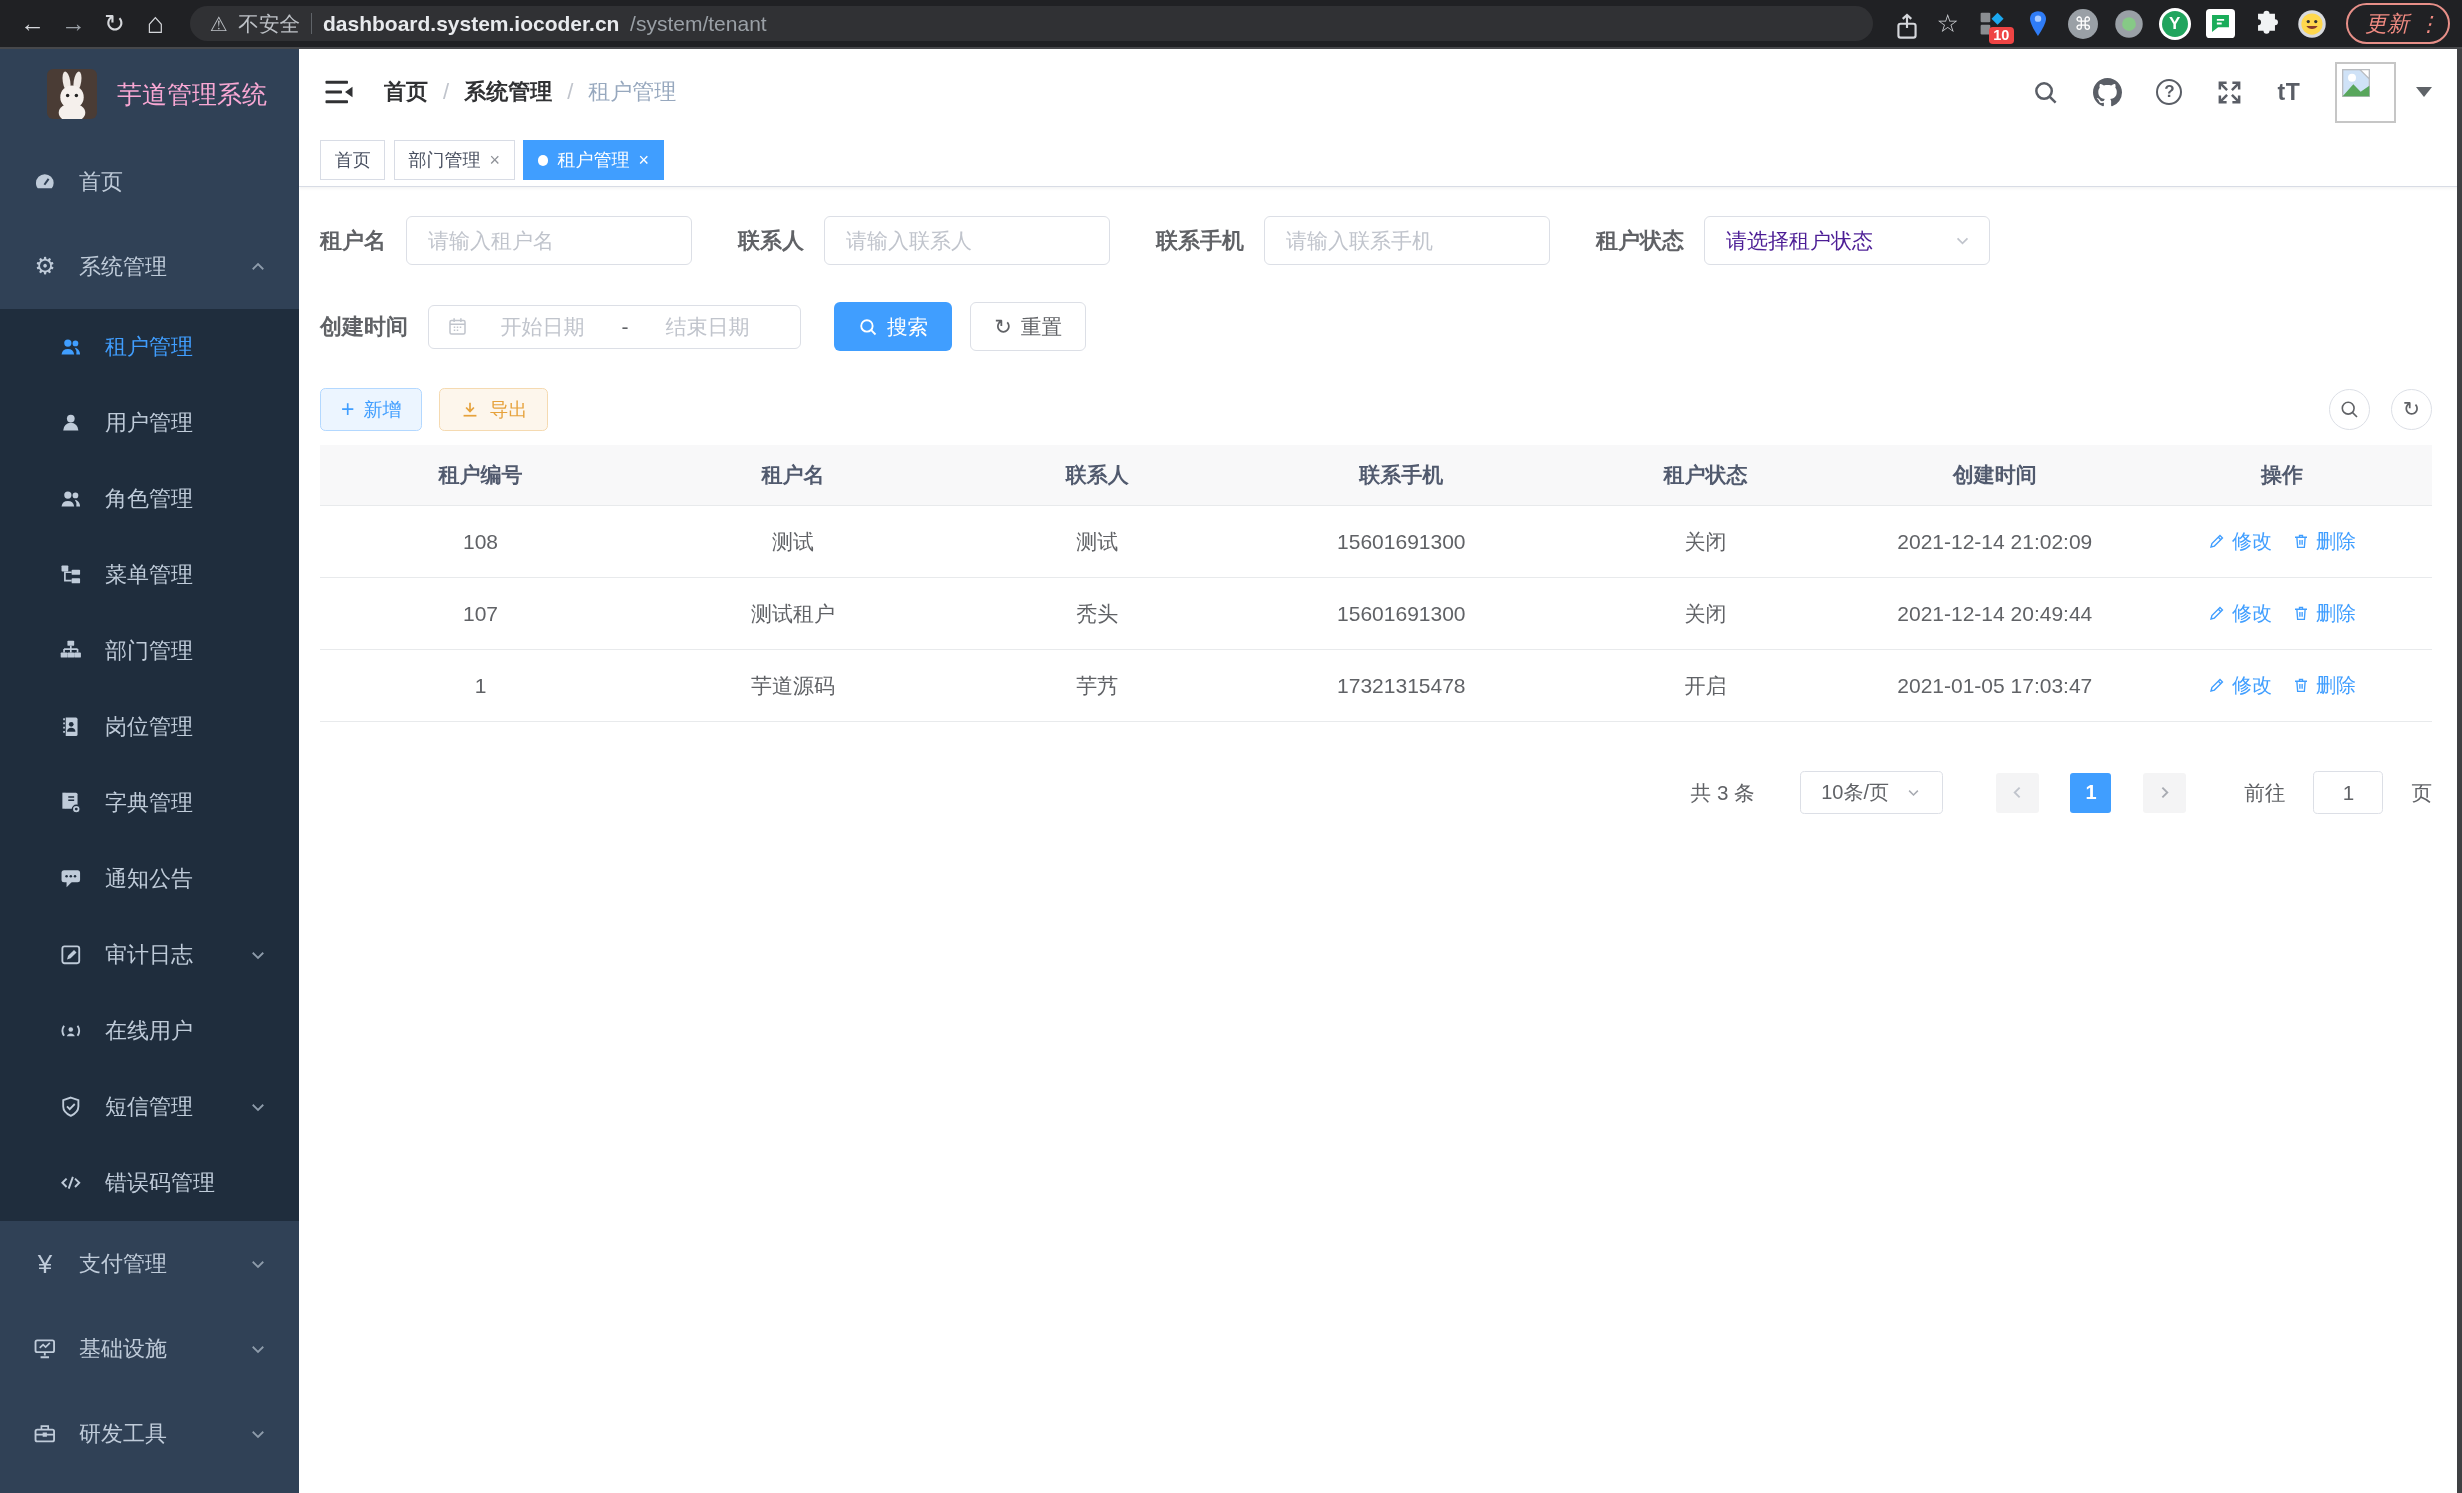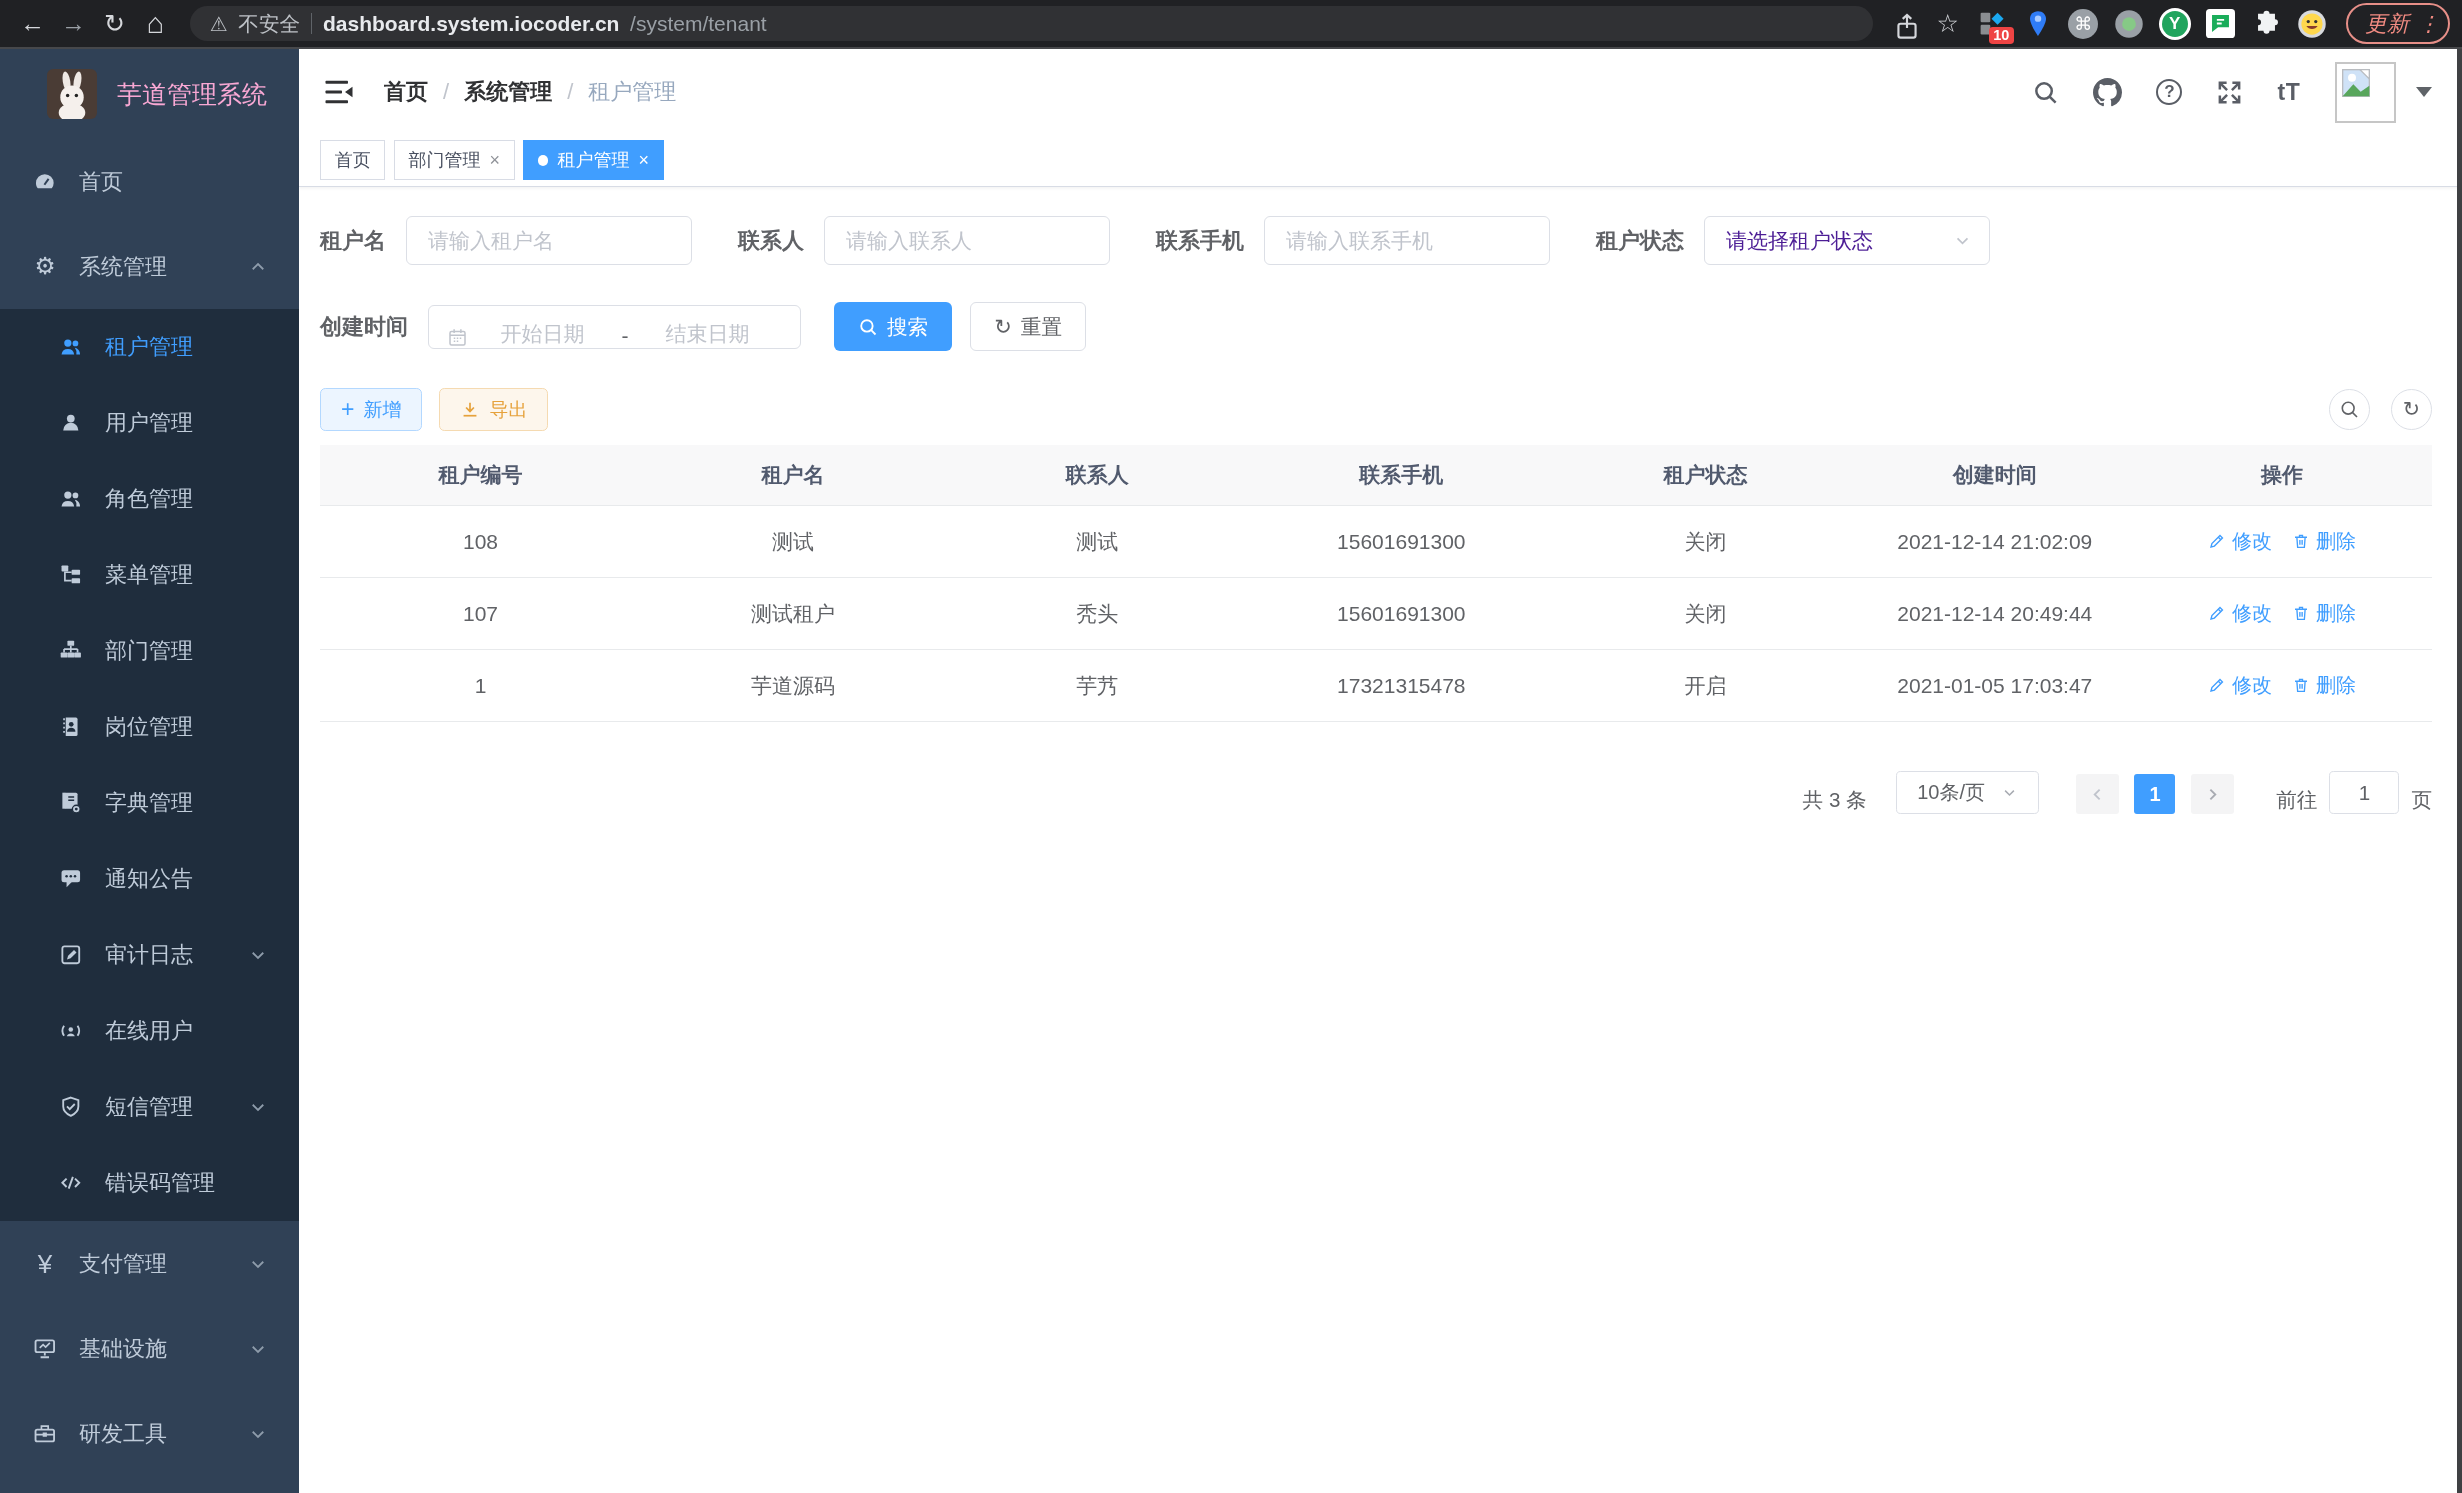--- a/index.html
+++ b/index.html
@@ -82,43 +82,43 @@
   .filter-row { display:flex; align-items:center; margin-bottom:37px; }
   .f-item { display:flex; align-items:center; margin-right:46px; }
   .f-label { font-size:22px; font-weight:700; color:#606266; margin-right:20px; white-space:nowrap;}
   .t-input { width:286px; height:49px; border:1.5px solid #dcdfe6; border-radius:6px; padding:0 21px;
     font-size:21px; color:#606266; outline:none; font-family:"Liberation Sans",sans-serif;}
   .t-input::placeholder { color:#c0c4cc; }
   .select-box { width:286px; height:49px; border:1.5px solid #dcdfe6; border-radius:6px;
     display:flex; align-items:center; padding:0 18px 0 21px; cursor:pointer;}
   .select-ph { color:#4c1d95; font-size:21px; flex:1; }
   .date-box { width:373px; height:44px; border:1.5px solid #dcdfe6; border-radius:6px;
-    display:flex; align-items:flex-end; padding:0 18px; cursor:pointer;}
+    display:flex; align-items:center; padding:0 18px; cursor:pointer;}
   .date-ph { color:#c0c4cc; font-size:21px; flex:1; text-align:center; }
   .date-sep { color:#606266; font-size:21px; padding:0 4.6px;}
   .btn { height:49px; border-radius:6px; border:1.5px solid transparent; font-size:20.6px;
     display:inline-flex; align-items:center; justify-content:center; gap:9px; padding:0 23px; cursor:pointer;
     font-family:"Liberation Sans",sans-serif; background:#fff;}
   .btn-search { background:#409eff; color:#fff; margin-left:15px; }
   .btn-reset { border-color:#dcdfe6; color:#606266; margin-left:18px; }
   .toolbar-row { display:flex; align-items:center; margin-bottom:13.7px; }
   .btn-add { height:43px; font-size:19px; padding:0 20px; background:#ecf5ff; border-color:#b3d8ff; color:#409eff; border-radius:5.3px;}
   .btn-export { height:43px; font-size:19px; padding:0 20px; background:#fdf6ec; border-color:#f5dab1; color:#e6a23c; border-radius:5.3px; margin-left:17px;}
   .tool-right { margin-left:auto; display:flex; gap:21px; }
   .circle-btn { width:41px; height:41px; border-radius:50%; border:1.5px solid #dcdfe6; background:#fff;
     display:flex; align-items:center; justify-content:center; color:#606266; font-size:20.6px; cursor:pointer;}
 
   table.grid { width:100%; border-collapse:collapse; table-layout:fixed; }
   .grid th { background:#f8f8f9; color:#515a6e; font-size:21px; font-weight:700; height:61px;
     text-align:center; border-bottom:1.5px solid #e8eaec;}
   .grid td { height:72px; font-size:21px; color:#606266; text-align:center; border-bottom:1.5px solid #e8eaec; }
   .op-link { color:#409eff; font-size:20px; display:inline-flex; align-items:center; gap:6px; margin:0 10px; cursor:pointer; white-space:nowrap;}
 
-  .pagination { display:flex; align-items:flex-end; justify-content:flex-end; margin-top:49px;
-    font-size:20.6px; color:#606266; }
+  .pagination { display:flex; align-items:center; justify-content:flex-end; margin-top:49px;
+    font-size:20.6px; color:#606266;gap:16px; }
   .pg-total { margin-right:29px; }
   .pg-size { width:143px; height:43px; border:1.5px solid #dcdfe6; border-radius:4.6px; display:flex;
     align-items:center; justify-content:center; gap:17px; font-size:20px; margin-right:30px; cursor:pointer;}
   .pg-btn { min-width:43px; height:40px; background:#f4f4f5; border-radius:3px; margin:0 7.6px;
     display:flex; align-items:center; justify-content:center; cursor:pointer;}
   .pg-num { min-width:41px; height:40px; background:#409eff; color:#fff; font-weight:700; font-size:20px;
     border-radius:3px; margin:0 7.6px; display:flex; align-items:center; justify-content:center; cursor:pointer;}
   .pg-goto-label { margin-left:35px; }
   .pg-goto-input { width:70px; height:43px; border:1.5px solid #dcdfe6; border-radius:4.6px; text-align:center;
     font-size:20.6px; color:#606266; margin:0 12px; outline:none; font-family:"Liberation Sans",sans-serif;}

